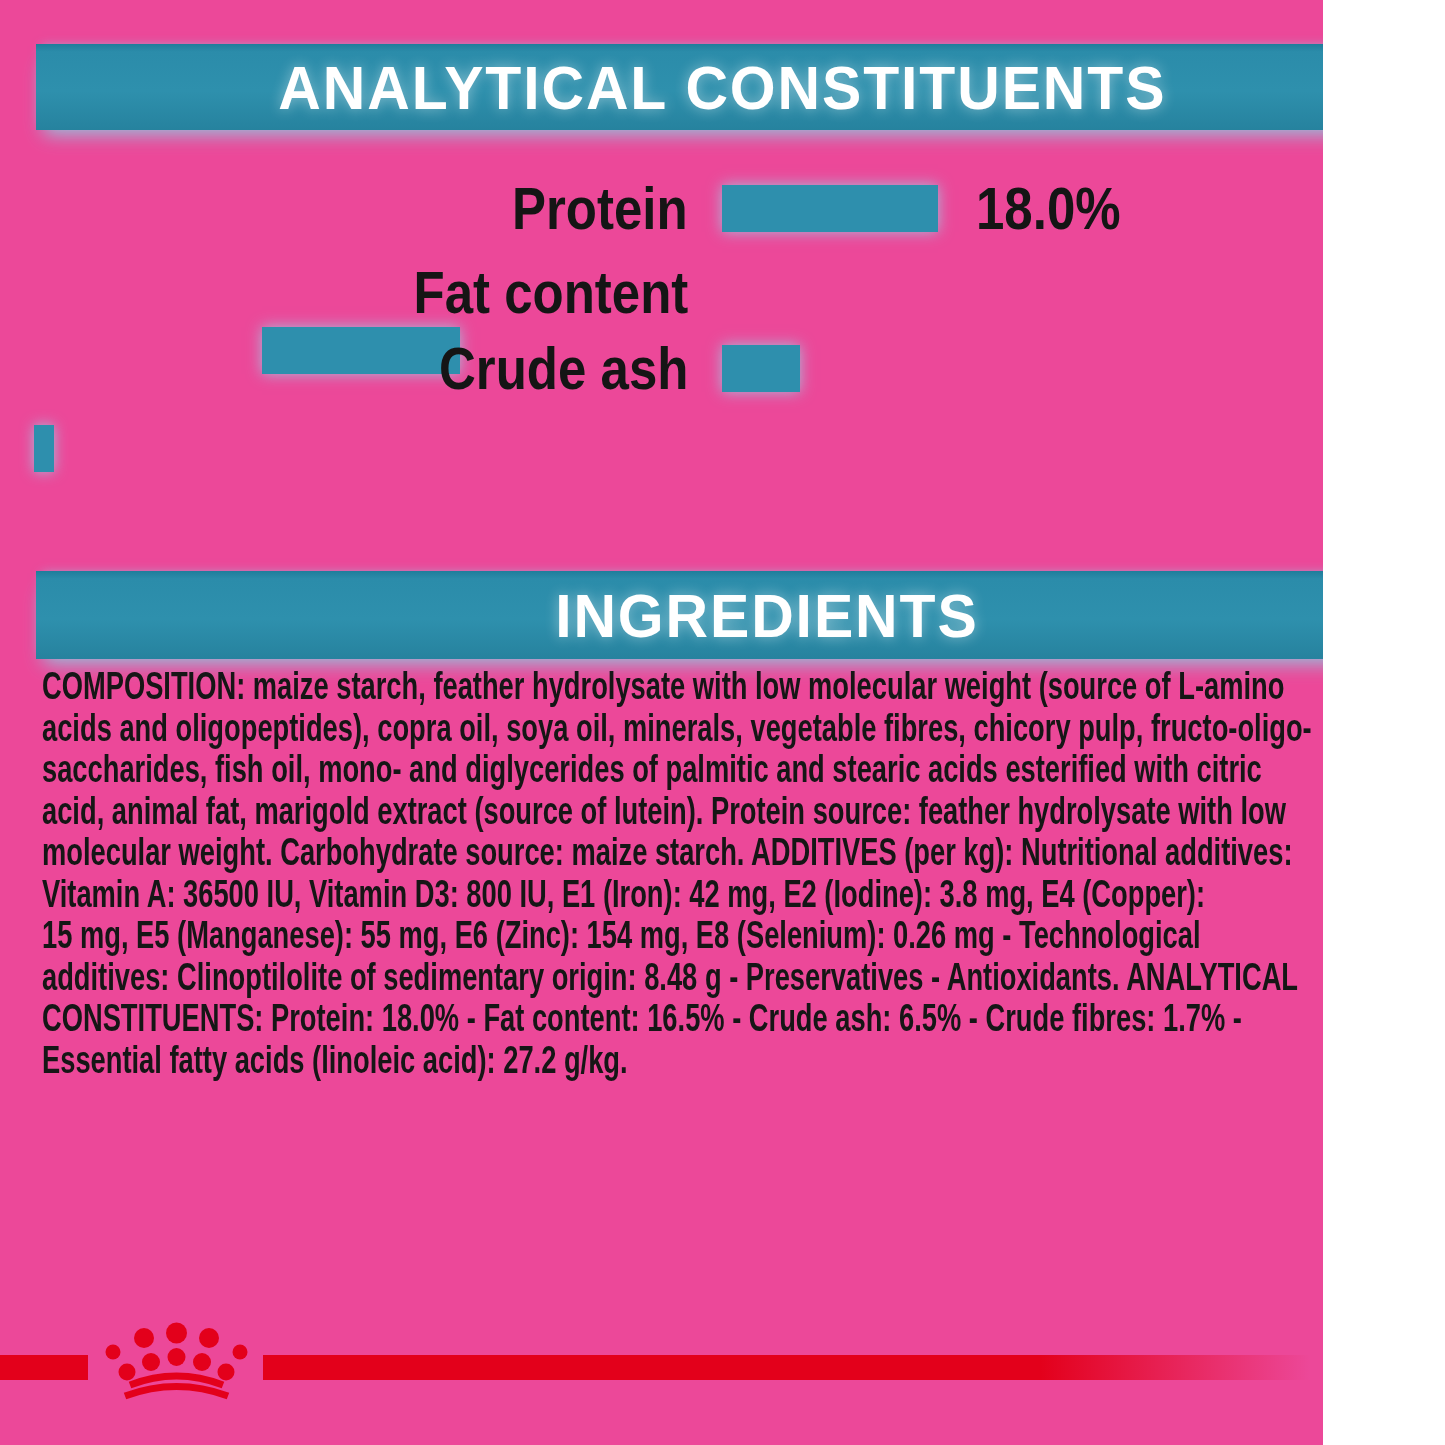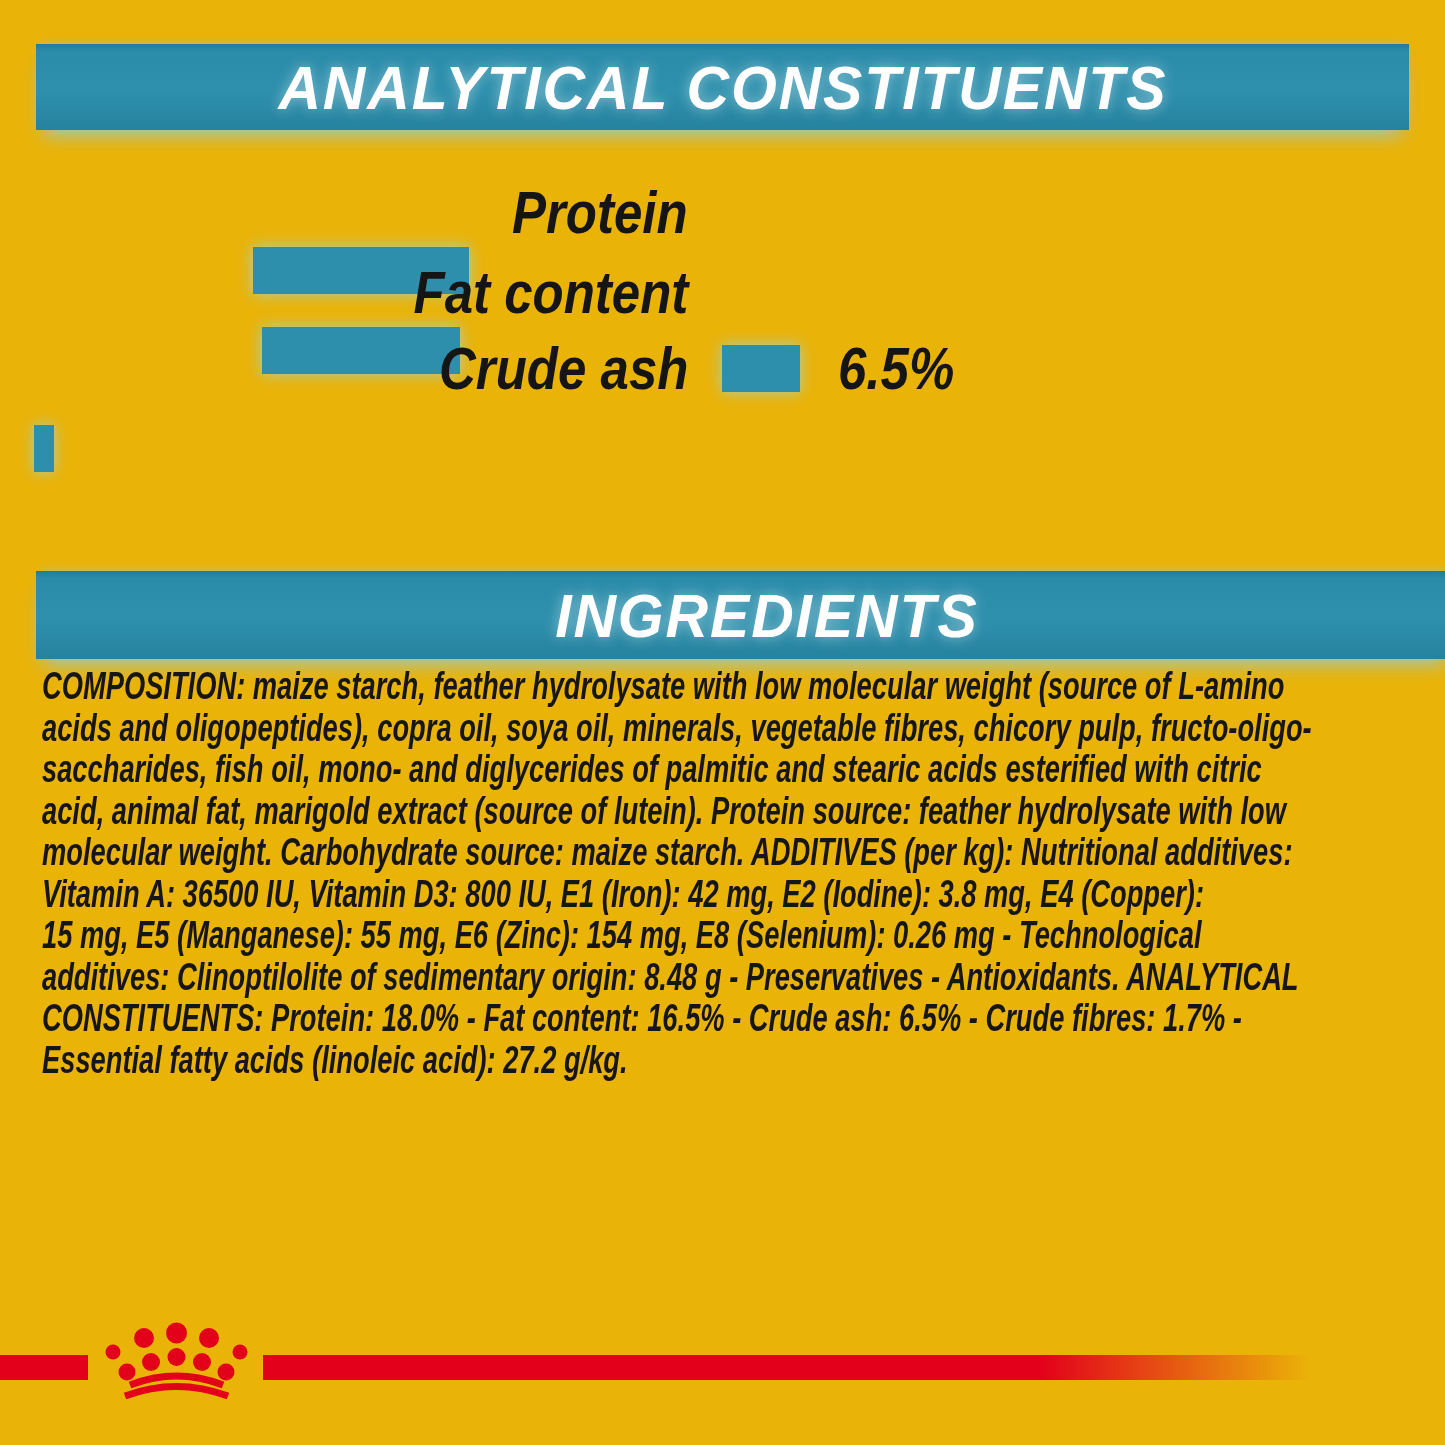--- a/index.html
+++ b/index.html
@@ -1,37 +1,37 @@
 <!DOCTYPE html>
 <html><head>
 <meta charset="utf-8">
 <style>
   html,body{margin:0;padding:0;}
   body{background:#ffffff;}
   .canvas{
-    position:relative;width:1445px;height:1445px;background:#eab308;
-    overflow:hidden;font-family:"Liberation Sans",sans-serif;font-style:italic;
+    position:relative;width:1323px;height:1445px;background:#ec4899;
+    overflow:hidden;font-family:"Liberation Sans",sans-serif;
   }
   
   .banner{
     position:absolute;left:36px;width:1373px;
     background:linear-gradient(180deg,#1f7d9b 0%,#2b8caa 9%,#2e90ad 55%,#26829e 100%);
     display:flex;align-items:center;justify-content:center;
     box-shadow:0 12px 18px -8px rgba(140,205,228,0.95),0 -4px 10px -6px rgba(140,205,228,0.7);
   }
   .banner-analytical{top:44px;height:86px;}
   .banner-ingredients{top:571px;height:88px;padding-left:44px;}
   .banner-text{
     font-weight:bold;font-size:62px;color:#ffffff;letter-spacing:2px;
     white-space:nowrap;transform:scaleX(0.95);transform-origin:50% 50%;
     text-shadow:0 0 14px rgba(255,255,255,0.45);
   }
   
   .chart-row{position:absolute;left:0;height:60px;display:flex;align-items:center;}
-  .row-0{top:178px;flex-direction:column;} .row-1{top:258px;flex-direction:column;} .row-2{top:338px;} .row-3{top:418px;}
+  .row-0{top:178px;} .row-1{top:258px;flex-direction:column;} .row-2{top:338px;} .row-3{top:418px;}
   .chart-label{width:688px;text-align:right;}
   .chart-label>span{
     display:inline-block;white-space:nowrap;color:#151515;
     font-weight:bold;font-size:60px;
     transform:scaleX(0.85);transform-origin:100% 50%;
   }
   .chart-bar{
     height:47px;margin-left:34px;flex:0 0 auto;
     box-shadow:0 0 14px rgba(150,215,235,0.8);
   }
@@ -64,29 +64,29 @@
 <div class="canvas">
 
   <div class="banner banner-analytical">
     <span class="banner-text">ANALYTICAL CONSTITUENTS</span>
   </div>
 
   <div>
     <div class="chart-row row-0">
       <div class="chart-label"><span>Protein</span></div>
       <div class="chart-bar" style="width: 216px; background: rgb(46, 143, 173);"></div>
+      <div class="chart-value"><span>18.0%</span></div>
     </div>
     <div class="chart-row row-1">
       <div class="chart-label"><span>Fat content</span></div>
       <div class="chart-bar" style="width: 198px; background: rgb(46, 143, 173);"></div>
     </div>
     <div class="chart-row row-2">
       <div class="chart-label"><span>Crude ash</span></div>
       <div class="chart-bar" style="width: 78px; background: rgb(46, 143, 173);"></div>
-      <div class="chart-value"><span>6.5%</span></div>
     </div>
     <div class="chart-row row-3">
       <div class="chart-bar" style="width: 20px; background: rgb(46, 143, 173);"></div>
     </div>
   </div>
 
   <div class="banner banner-ingredients">
     <span class="banner-text">INGREDIENTS</span>
   </div>
 

